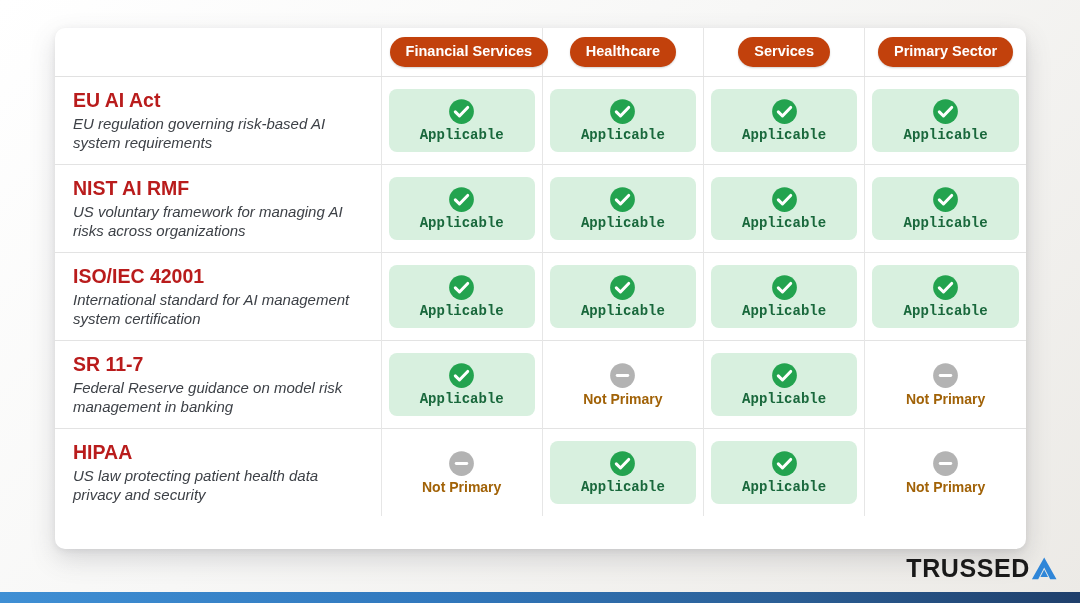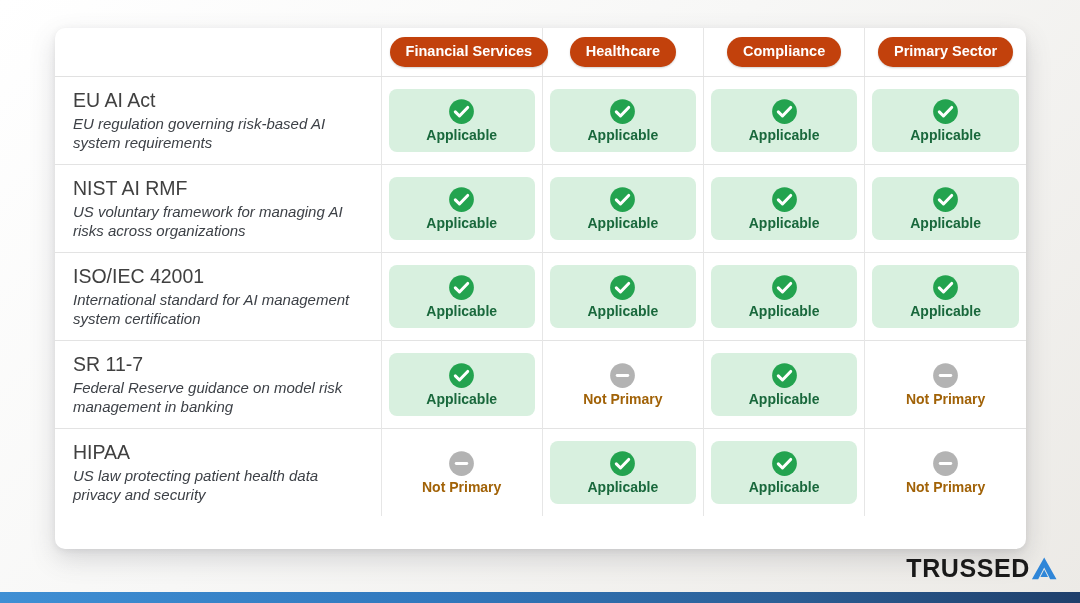--- a/index.html
+++ b/index.html
@@ -83,41 +83,41 @@
   }
   tbody tr:first-child td { border-top:none; }
   tbody td.td-label {
     border-left:none;
     padding:12px 14px 12px 18px;
     vertical-align:top;
   }
   tbody tr { height:76px; }
 
   .fw-name {
-    color:#404040;
+    color:#b91c1c;
     font-size:19.5px;
-    font-weight:normal;
+    font-weight:bold;
     line-height:1.18;
     margin-bottom:2px;
   }
   .fw-desc {
     color:#3d4147;
     font-size:15px;
     font-style:italic;
     line-height:1.27;
   }
 
   
   .cellwrap { padding:6px 7px; }
   .status {
     border-radius:8px;
     padding:9px 4px 10px;
     display:flex; flex-direction:column; align-items:center; gap:3px;
   }
-  .status.applicable { background:#d8f0df; }
+  .status.applicable { background:#d8f0df;font-family:Liberation Mono, monospace; }
   .status.not-primary { background:transparent; }
 
   .badge-ic { width:27px; height:27px; display:block; }
 
   .status-text { font-size:14px; font-weight:bold; line-height:1; }
   .status.applicable  .status-text { color:#19683c; }
   .status.not-primary .status-text { color:#a16207; font-weight:bold; }
 
   
   .logo {
@@ -147,21 +147,21 @@
     <thead>
       <tr>
         <th class="th-blank"></th>
         <th>
           <span class="pill">Financial Services</span>
         </th>
         <th>
           <span class="pill">Healthcare</span>
         </th>
         <th>
-          <span class="pill">Compliance</span>
+          <span class="pill">Services</span>
         </th>
         <th>
           <span class="pill">Primary Sector</span>
         </th>
       </tr>
     </thead>
     <tbody id="matrix-body">
         <tr>
           <td class="td-label">
             <div class="fw-name">EU AI Act</div>

